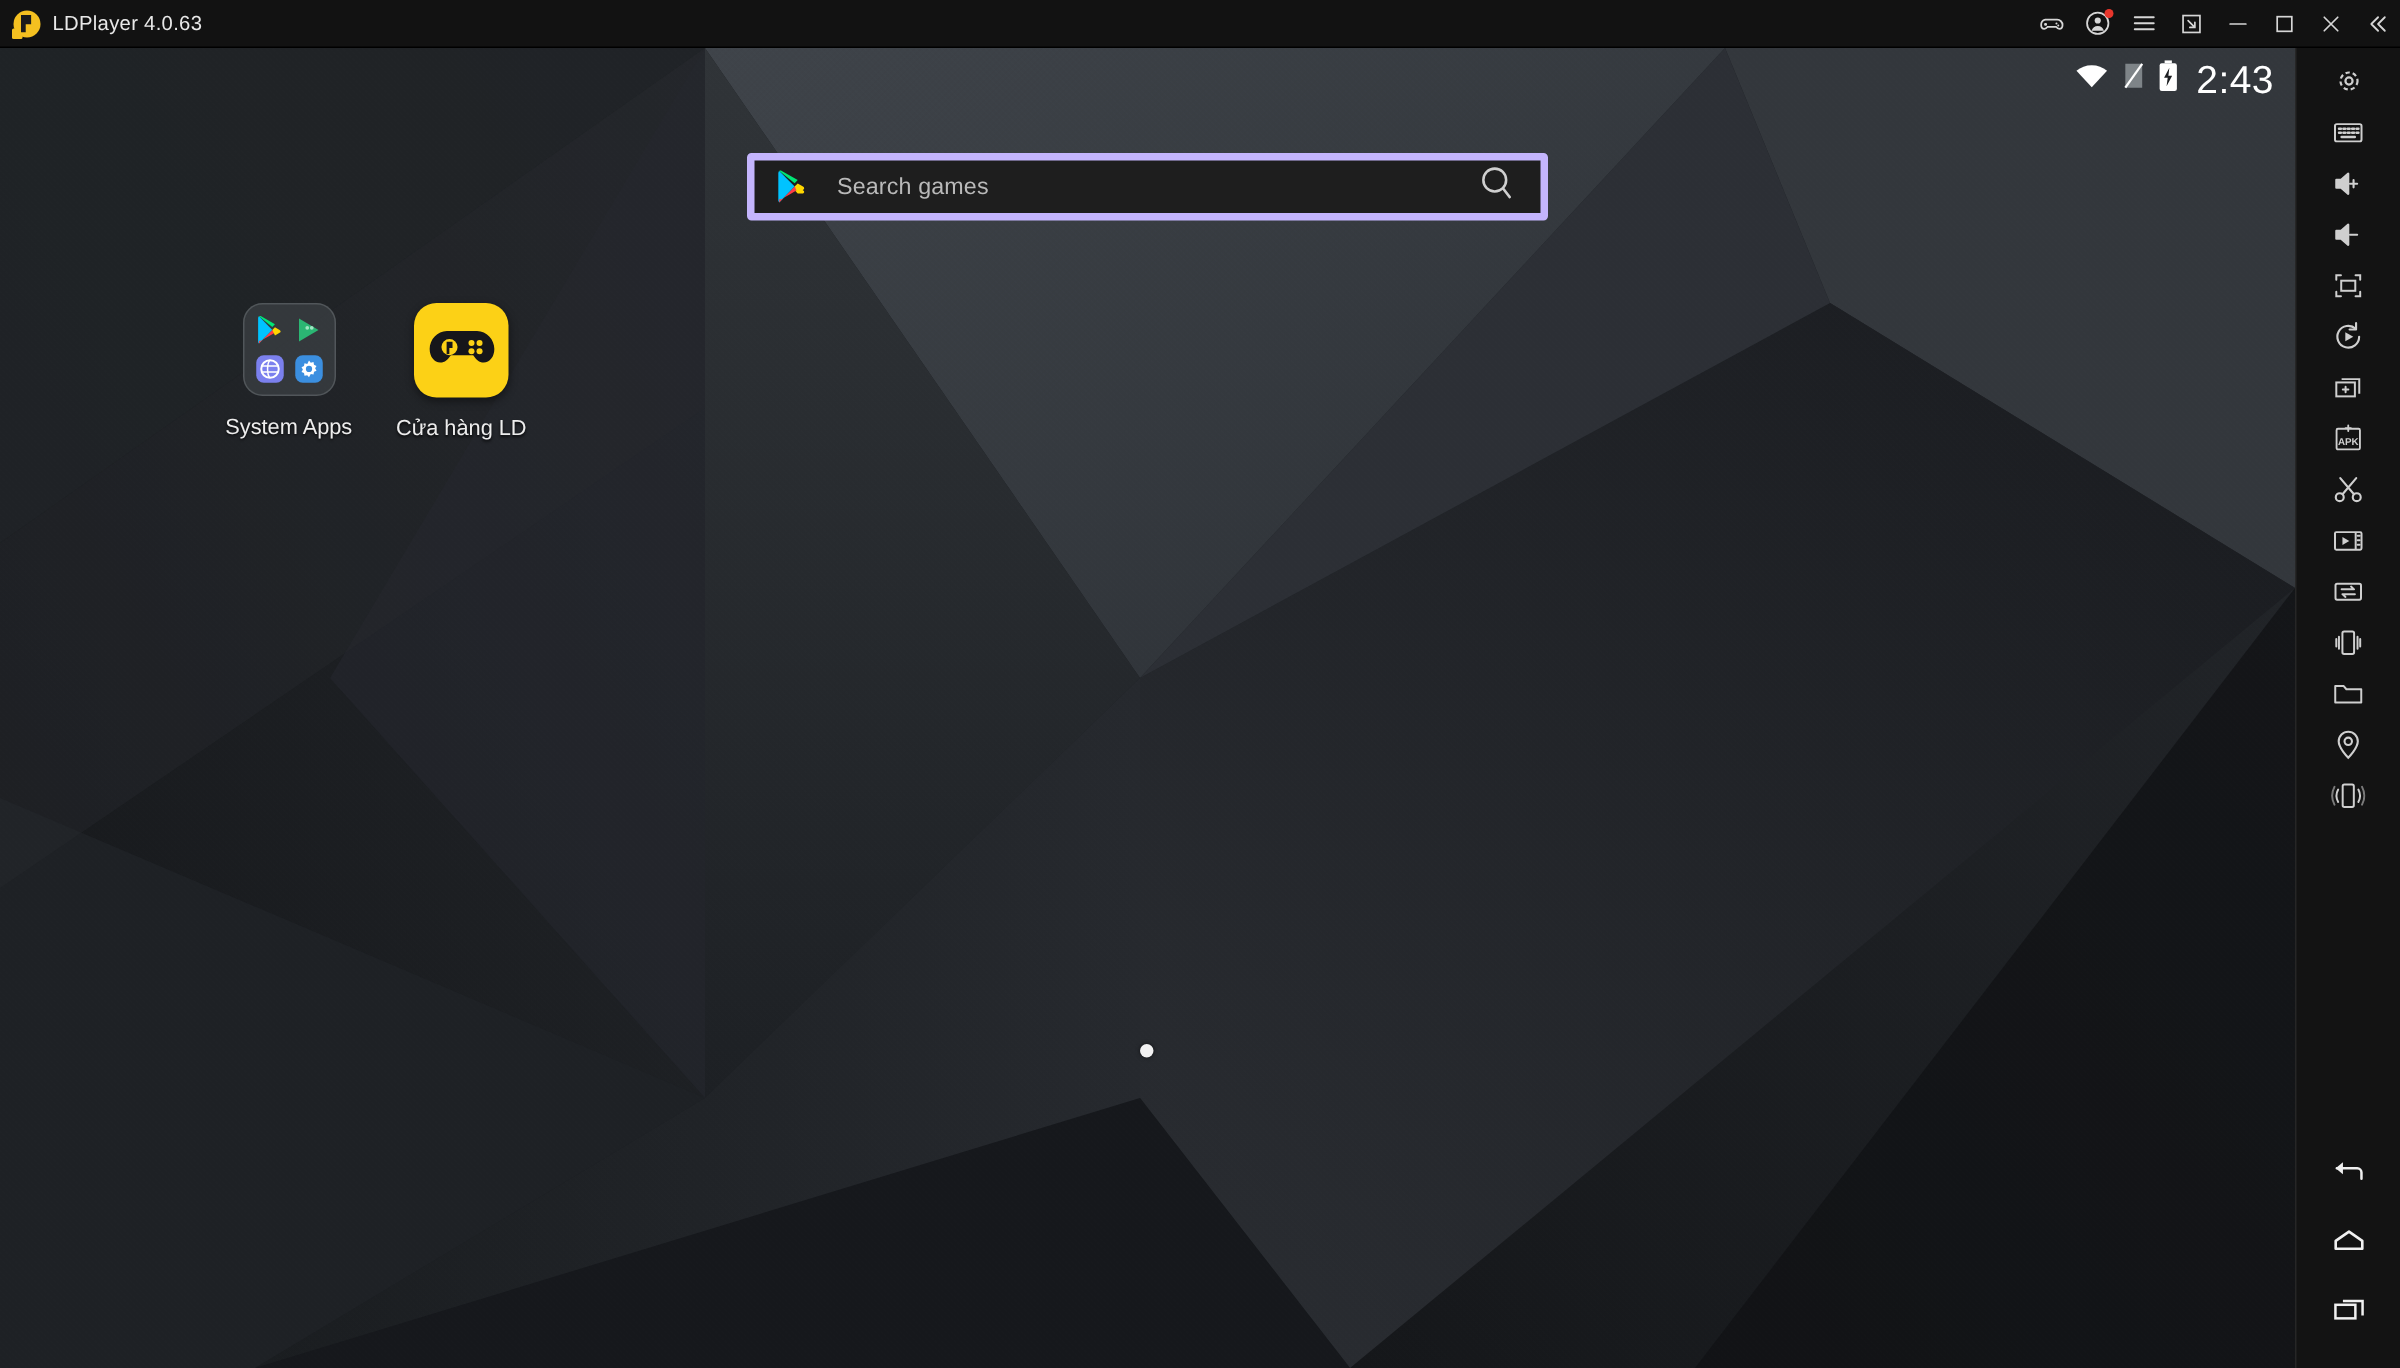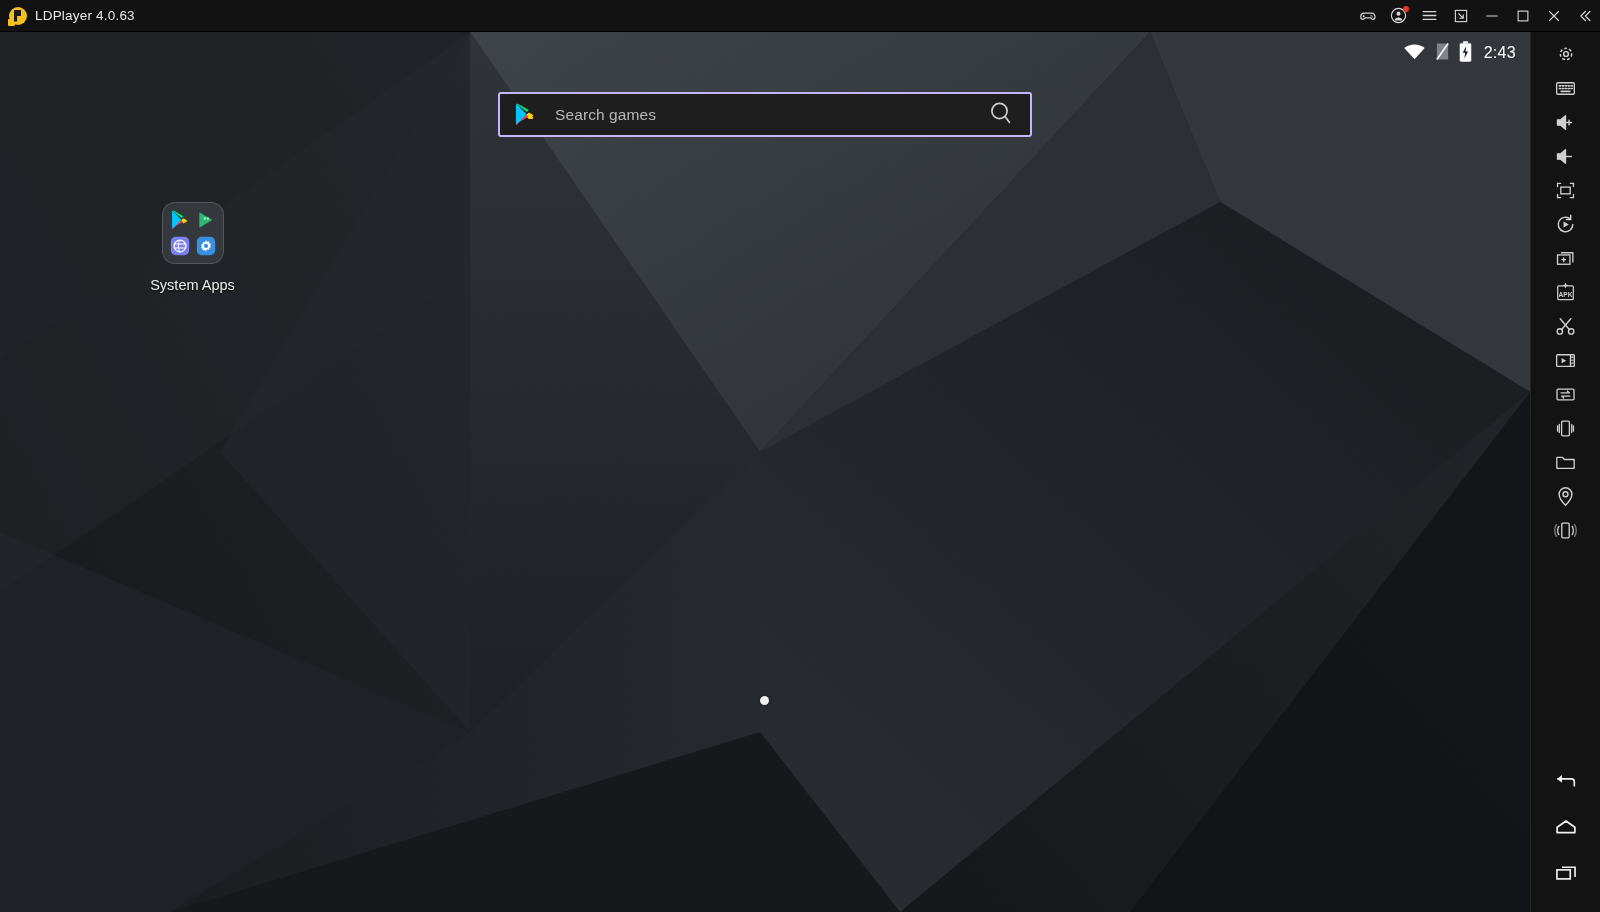--- a/index.html
+++ b/index.html
@@ -55,26 +55,26 @@
       repeating-linear-gradient(45deg, rgba(255,255,255,.030) 0 1px, transparent 1px 3px),
       repeating-linear-gradient(-45deg, rgba(0,0,0,.035) 0 1px, transparent 1px 3px);
   }
 
   
   .statusbar{
     position:absolute; right:0; top:0; height:42px; width:300px;
     display:flex; align-items:center; justify-content:flex-end;
     padding-right:14px; gap:9px;
   }
-  .sb-time{ font-size:16px; color:#fff; letter-spacing:.3px; margin-left:3px;text-align:center; }
+  .sb-time{ font-size:26px; color:#fff; letter-spacing:.3px; margin-left:3px;text-align:center; }
 
   
   .searchbar{
-    position:absolute; left:498px; top:60px; width:534px; height:45px;
-    background:#1e1e1e; border:2px solid #c4b5fd; border-radius:3px;
+    position:absolute; left:498px; top:70px; width:534px; height:45px;
+    background:#1e1e1e; border:5px solid #c4b5fd; border-radius:3px;
     display:flex; align-items:center; padding:0 16px 0 14px;
   }
   .gplay{ width:22px;height:23px; flex:none; }
   .search-ph{ margin-left:19px; font-size:15.5px; color:#b9b9b9; letter-spacing:.1px; }
   .mag{ margin-left:auto; flex:none; }
 
   
   .icongrid{ position:absolute; left:135px; top:170px; display:flex; }
   .appcell{ width:115px; display:flex; flex-direction:column; align-items:center; cursor:default; }
   .appcell .lbl{
@@ -299,20 +299,34 @@
             <svg viewBox="0 0 24 24" width="20" height="20">
               <rect x="1" y="1" width="22" height="22" rx="6" fill="#3b8fe0"></rect>
               <path d="M12 5.2l1.4 1.7 2.2-.5.4 2.2 2 .9-1.1 1.9 1.1 1.9-2 .9-.4 2.2-2.2-.5L12 18.6l-1.4-1.7-2.2.5-.4-2.2-2-.9 1.1-1.9-1.1-1.9 2-.9.4-2.2 2.2.5z" fill="#fff"></path>
               <circle cx="12" cy="11.9" r="2.5" fill="#3b8fe0"></circle>
             </svg>
           </span>
         </div>
         <div class="lbl">System Apps</div>
       </div>
 
+      <div class="appcell">
+        <div class="ldicon">
+          <svg width="46" height="34" viewBox="0 0 48 34">
+            <path d="M13.5 3h21c6.6 0 12 5.8 12 12.6 0 5.3-3.2 9.4-7.4 9.4-3.3 0-5.2-2.1-7.3-5.1H16.2C14.1 22.9 12.2 25 8.9 25 4.7 25 1.5 20.9 1.5 15.6 1.5 8.8 6.9 3 13.5 3z" fill="#16161a"></path>
+            <circle cx="15.3" cy="14.3" r="5.6" fill="#fcd116"></circle>
+            <path d="M13.3 10.6h4.1v4.3h-2.2v4.1h-1.9z" fill="#16161a"></path>
+            <circle cx="30.6" cy="11.5" r="2.1" fill="#fcd116"></circle>
+            <circle cx="36.2" cy="11.5" r="2.1" fill="#fcd116"></circle>
+            <circle cx="30.6" cy="17.1" r="2.1" fill="#fcd116"></circle>
+            <circle cx="36.2" cy="17.1" r="2.1" fill="#fcd116"></circle>
+          </svg>
+        </div>
+        <div class="lbl">Cửa hàng LD</div>
+      </div>
 
     </div>
 
     <div class="pagedot"></div>
   </div>
 
   <div class="sidebar">
 
     <div class="sb-icon" style="margin-top:5px">
       <svg width="22" height="22" viewBox="0 0 24 24" fill="none" stroke="#cfcfcf" stroke-width="1.6">

